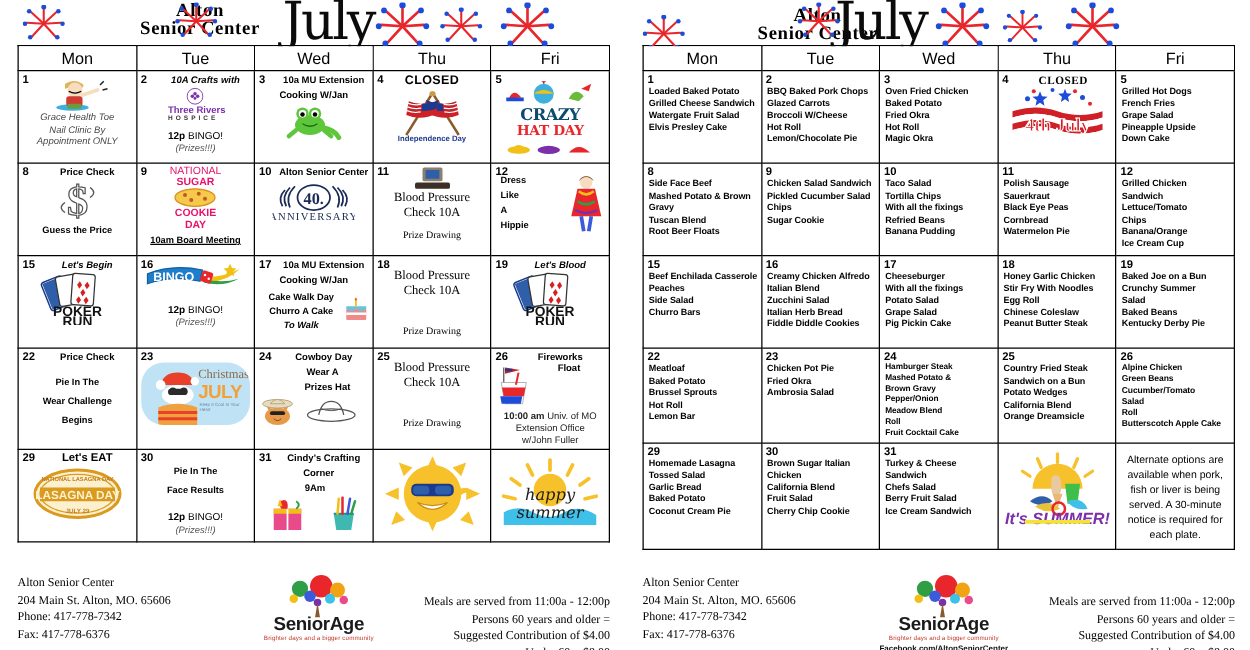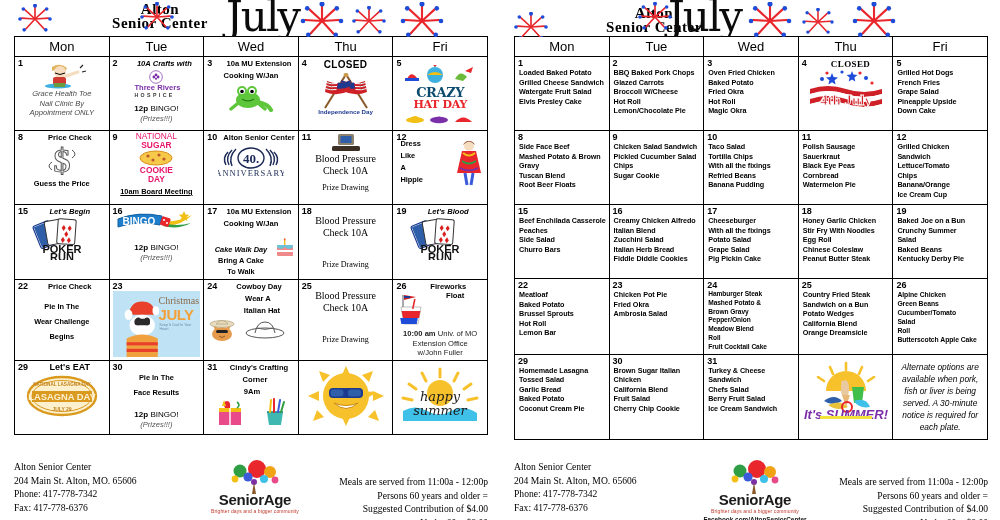--- a/index.html
+++ b/index.html
@@ -131,21 +131,20 @@
     font-size:7.2px;
     font-weight:bold;
     line-height:9.6px;
     font-family:"Liberation Sans", sans-serif;
     letter-spacing:-0.05px;
   }
   .menu div { white-space:normal; }
   .note {
     padding:6px 5px;
     font-size:8.4px;
-    font-style:italic;
     line-height:12px;
     text-align:center;
     font-family:"Liberation Sans", sans-serif;
   }
   .closed-cell { text-align:center; }
   .closed-cell .cw {
     font-family:"Liberation Serif", serif;
     font-size:9px; font-weight:bold; letter-spacing:.4px;
     margin-left:10px;
   }
@@ -568,23 +567,23 @@
               <div class="bingo"><i>(Prizes!!!)</i></div>
             </div>
           </td>
           <td>
             <span class="daynum">17</span>
             <div class="act">
               <div class="topline ni">10a  MU Extension</div>
               <div class="topline ni" style="margin-left:0;margin-top:3px;">Cooking W/Jan</div>
               <div class="row-flex" style="margin-top:5px;">
                 <div style="flex:1;">
-                  <div class="mid" style="margin-top:12px;font-style:italic;">Cake Walk Day</div>
-                  <div class="mid" style="margin-top:1px;">Bring A Cake</div>
-                  <div class="mid" style="margin-top:1px;">To Walk</div>
+                  <div class="mid" style="margin-top:0;">Cake Walk Day</div>
+                  <div class="mid" style="margin-top:1px;">Churro A Cake</div>
+                  <div class="mid" style="margin-top:1px;font-style:italic;">To Walk</div>
                 </div>
                 <svg width="20" height="22" viewBox="0 0 20 22" style="margin-top:4px;">
                   <rect x="2" y="10" width="16" height="9" rx="1" fill="#f08a8a"></rect>
                   <rect x="2" y="13" width="16" height="2" fill="#fff"></rect>
                   <path d="M2 10 q4 4 8 0 q4 4 8 0 v-2 h-16z" fill="#6cc3d8"></path>
                   <rect x="9" y="3" width="1.4" height="5" fill="#f2c014"></rect>
                   <path d="M9.7 1 q2 1.5 0 2.6 q-2-1.1 0-2.6z" fill="#f26522"></path>
                 </svg>
               </div>
             </div>
@@ -632,21 +631,21 @@
             <div class="act">
               <div class="topline ni">Price Check</div>
               <div class="mid" style="margin-top:11px;">Pie In The</div>
               <div class="mid" style="margin-top:5px;">Wear Challenge</div>
               <div class="mid" style="margin-top:5px;">Begins</div>
             </div>
           </td>
           <td>
             <span class="daynum">23</span>
             <div class="act" style="padding:0;">
-              <div style="position:relative;margin:11px 3px 0;height:66px;background:#bfe3f5;overflow:hidden;">
+              <div style="position:relative;margin:11px 3px 0;height:50px;background:#bfe3f5;overflow:hidden;border-radius:18px;">
                 <svg width="100%" height="100%" viewBox="0 0 90 50" preserveAspectRatio="none" style="position:absolute;inset:0;">
                   <path d="M16 18 q2-10 14-10 q12 0 14 10 z" fill="#e8402a"></path>
                   <circle cx="16" cy="18" r="4" fill="#fff"></circle>
                     <circle cx="44" cy="15" r="3.4" fill="#fff"></circle>
                   <ellipse cx="30" cy="26" rx="13" ry="8" fill="#fff"></ellipse>
                   <rect x="22" y="21" width="16" height="5" rx="2.5" fill="#2b2b2b"></rect>
                   <circle cx="26" cy="23" r="3" fill="#2b2b2b"></circle>
                     <circle cx="35" cy="23" r="3" fill="#2b2b2b"></circle>
                   <path d="M14 36 q16-6 32 0 l0 14 l-32 0z" fill="#f0a03c"></path>
                   <g stroke="#e8402a" stroke-width="2.4">
@@ -658,21 +657,21 @@
                 <div style="position:absolute;left:46px;top:15px;font-family:'Liberation Sans',sans-serif;font-weight:bold;font-size:15px;color:#f2a13a;letter-spacing:-.5px;">JULY</div>
                 <div style="position:absolute;left:47px;top:32px;font-size:3.6px;color:#6a88a8;width:38px;line-height:4.4px;">Keep It Cool In Your Heart</div>
               </div>
             </div>
           </td>
           <td>
             <span class="daynum">24</span>
             <div class="act">
               <div class="topline ni">Cowboy Day</div>
               <div class="topline ni" style="margin-left:14px;margin-top:3px;">Wear A</div>
-              <div class="topline ni" style="margin-left:22px;margin-top:3px;">Italian  Hat</div>
+              <div class="topline ni" style="margin-left:22px;margin-top:3px;">Prizes  Hat</div>
               <div class="row-flex" style="margin-top:1px;">
                 <svg width="30" height="26" viewBox="0 0 30 26">
                   <ellipse cx="15" cy="18" rx="10" ry="7" fill="#e79b4a"></ellipse>
                   <path d="M8 14 l-2-5 5 2z M22 14 l2-5 -5 2z" fill="#e79b4a"></path>
                   <ellipse cx="15" cy="8" rx="12" ry="3.4" fill="#e8dcc0" stroke="#b8a880" stroke-width=".8"></ellipse>
                   <path d="M9 8 q6-7 12 0z" fill="#e8dcc0" stroke="#b8a880" stroke-width=".8"></path>
                   <rect x="9" y="14" width="12" height="3" rx="1.5" fill="#222"></rect>
                   <path d="M12 20 q3 3 6 0" stroke="#7a4a1a" stroke-width=".8" fill="none"></path>
                 </svg>
                 <svg width="44" height="26" viewBox="0 0 44 26" style="margin-left:6px;">

